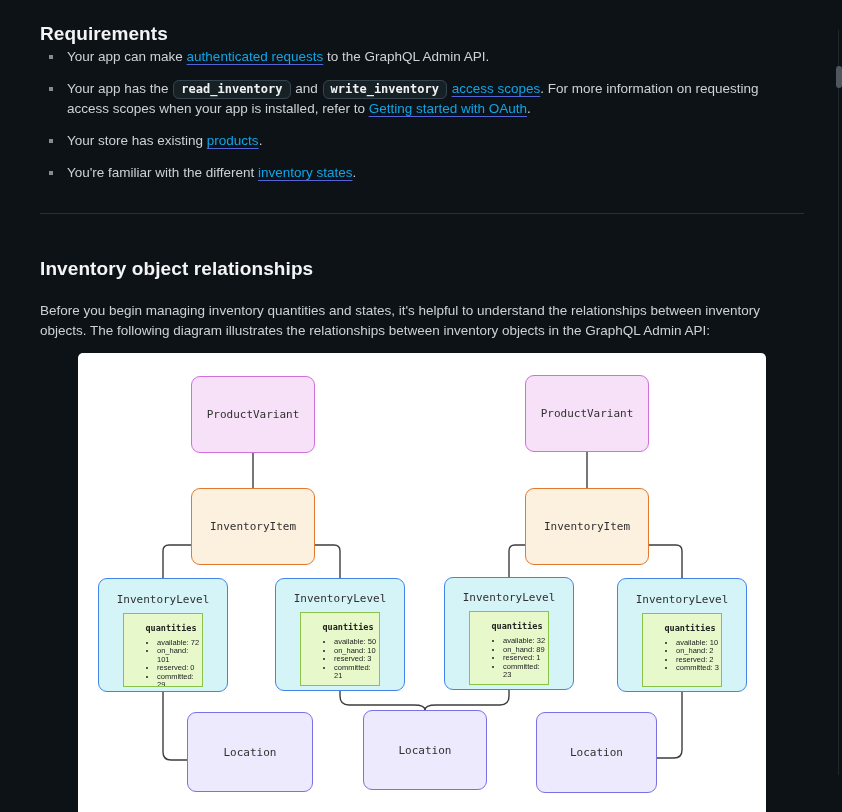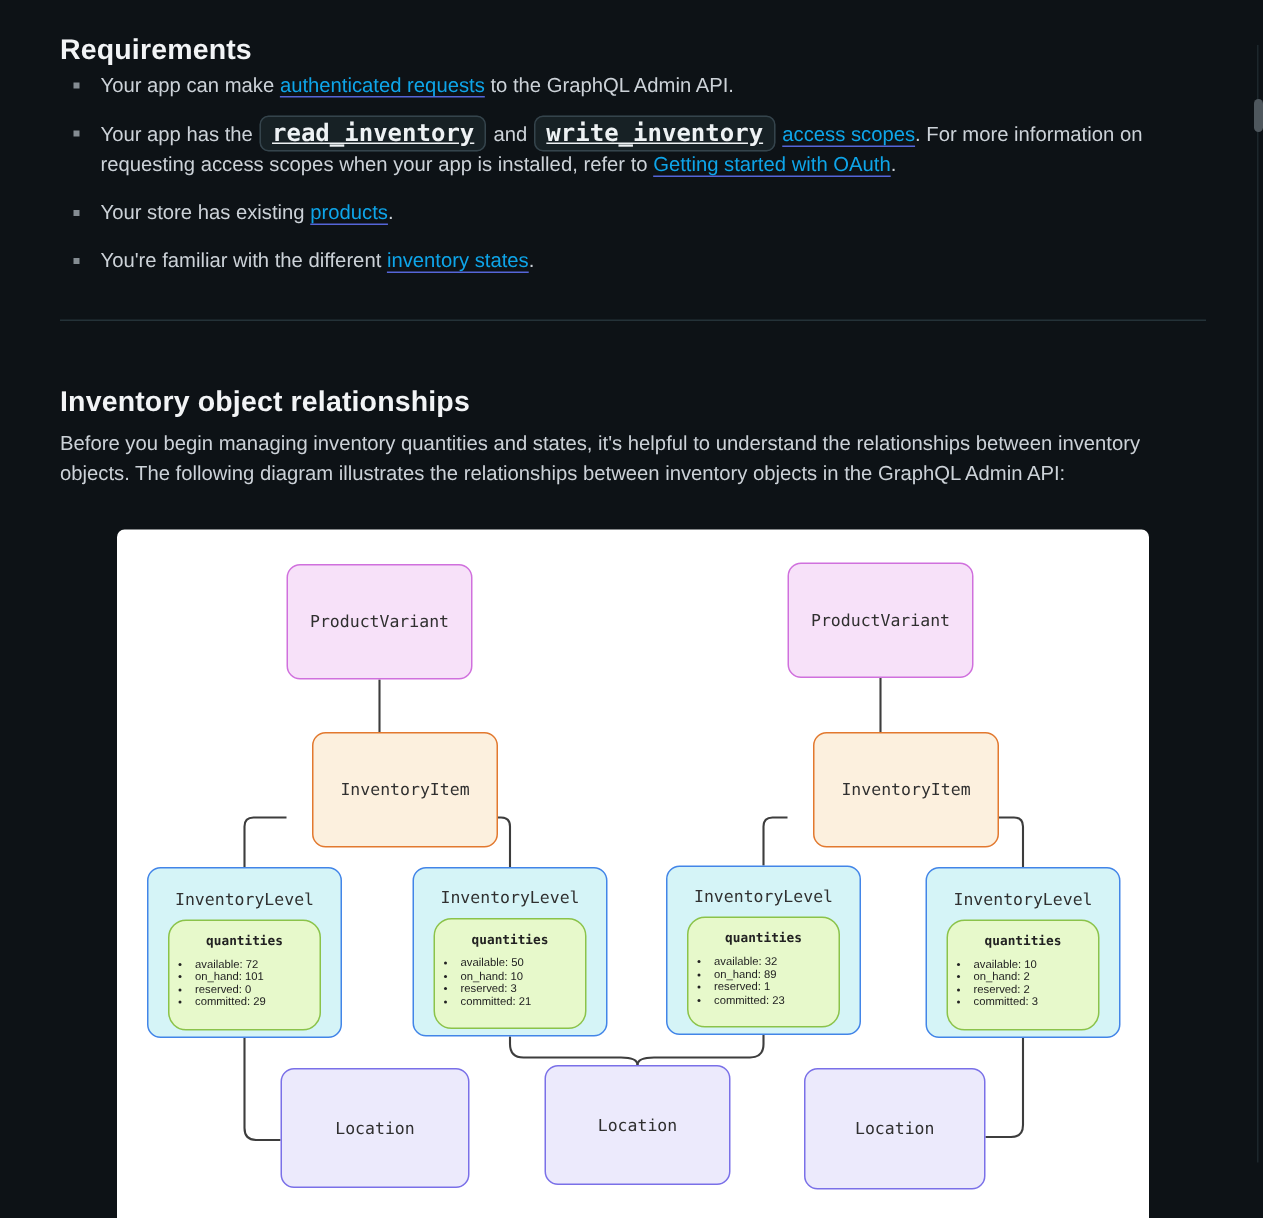--- a/index.html
+++ b/index.html
@@ -24,56 +24,57 @@
   }
   .bullets li .sq{
     position:absolute;left:9px;top:11px;width:4px;height:4px;background:#848c92;
   }
   a.lnk{
     color:#0ea5e9;cursor:pointer;
     text-decoration:underline;text-decoration-color:#5565d8;text-underline-offset:3px;
   }
   code.chip{
     font-family:"DejaVu Sans Mono", monospace;
-    font-size:16px;font-weight:700;color:#eef2f4;
+    font-size:12px;font-weight:700;color:#eef2f4;
     background:#172125;border:1px solid #35444c;border-radius:6px;
-    padding:1px 7px 2px 7px;margin:0 1px;white-space:nowrap;text-decoration:underline;
+    padding:1px 7px 2px 7px;margin:0 1px;white-space:nowrap;
   }
   .divider{
     position:absolute;left:40px;top:213px;width:764px;height:1px;
     background:#243238;border:none;margin:0;
   }
   .para{
-    position:absolute;left:40px;top:272px;width:752px;
+    position:absolute;left:40px;top:287px;width:752px;
     font-size:13.5px;line-height:20px;color:#ccd2d8;
   }
 
   
   .diagram{
     position:absolute;left:78px;top:353px;width:688px;height:459px;
     background:#ffffff;border-radius:5px 5px 0 0;overflow:hidden;
   }
   .diagram svg{position:absolute;left:0;top:0;}
   .node{
     position:absolute;box-sizing:border-box;border-radius:9px;
     display:flex;align-items:center;justify-content:center;
     font-family:"DejaVu Sans Mono", monospace;font-size:11px;color:#303030;
   }
   .pv{background:#f7e1f9;border:1.6px solid #d070dd;}
-  .ii{background:#fcf0de;border:1.6px solid #e2792f;margin-left:17px;}
+  .ii{background:#fcf0de;border:1.6px solid #e2792f;}
   .loc{background:#eceafc;border:1.6px solid #7a70e8;}
   .il{
     background:#d5f4f7;border:1.6px solid #4285e8;
     flex-direction:column;justify-content:center;align-items:center;
   }
   .il .il-title{margin-top:9px;font-size:11px;color:#303030;}
   .qty{
-    box-sizing:border-box;width:102px;height:74px;margin-top:7px;
-    background:#e7f9cb;border:1.4px solid #8bc34a;border-radius:12px;
+    box-sizing:border-box;width:80px;height:74px;margin-top:7px;
+    background:#e7f9cb;border:1.4px solid #8bc34a;border-radius:0;
     overflow:hidden;
+    padding-left:16px;
   }
   .qty .qty-title{
     text-align:center;font-size:8.5px;font-weight:700;color:#222;margin-top:9px;
   }
   .qty ul{margin:6px 0 0 0;padding:0 0 0 17px;list-style:disc;}
   .qty ul li{
     font-size:7.5px;line-height:8.6px;color:#222;
     font-family:Liberation Sans, sans-serif;
   }
 

